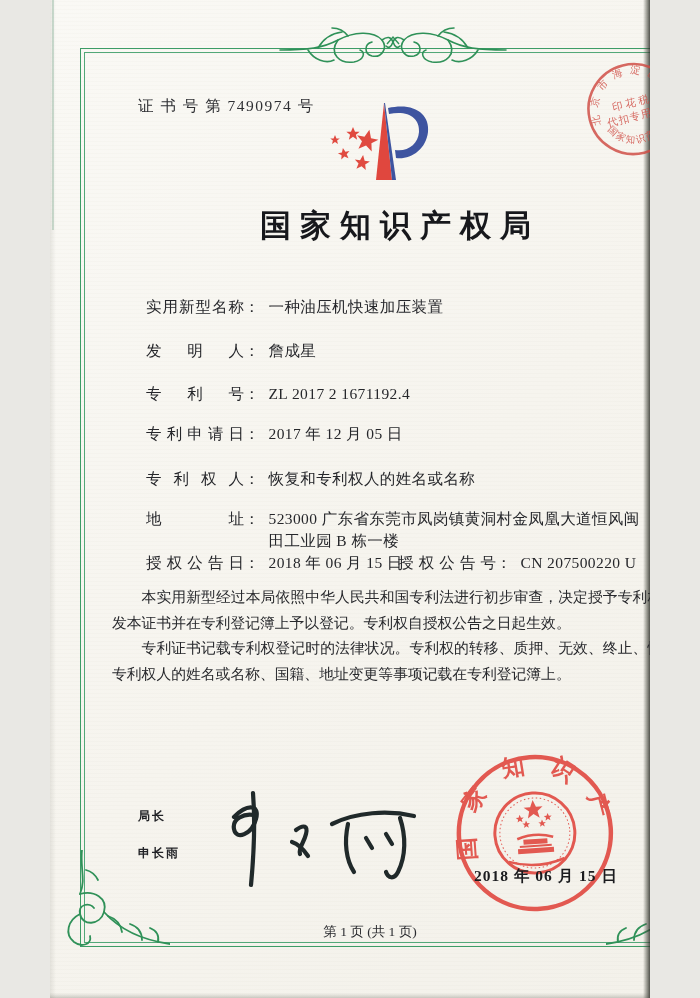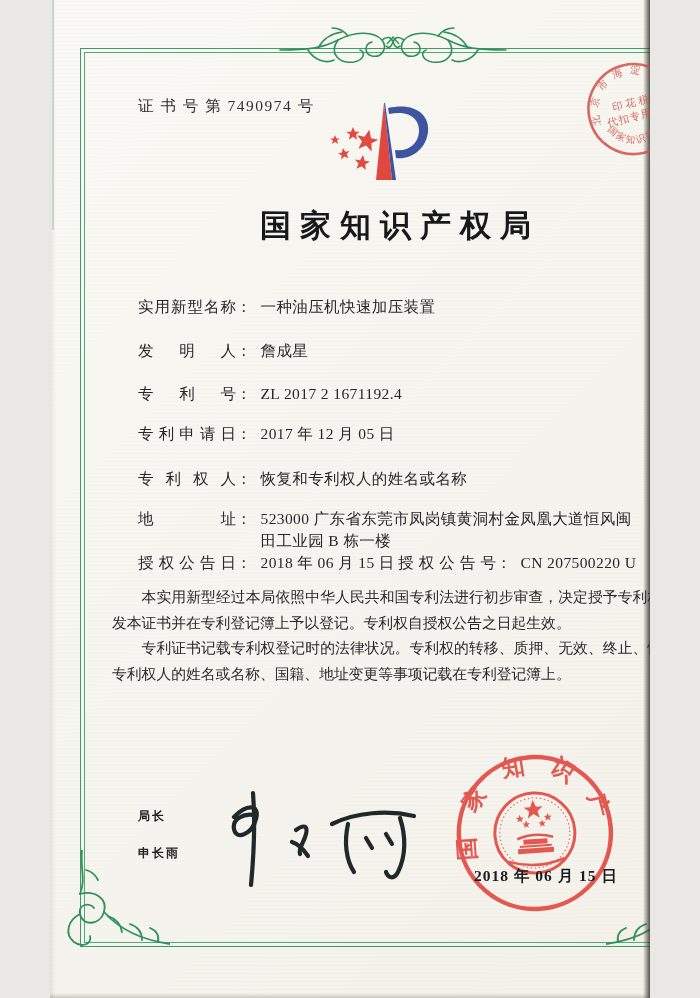--- a/index.html
+++ b/index.html
@@ -30,21 +30,21 @@
   .orn{position:absolute;pointer-events:none;}
   .orn svg{display:block;}
 
   
   .cert-no{position:absolute;left:88px;top:96px;font-size:15.5px;letter-spacing:1.5px;color:#2e2f33;}
   .logo{position:absolute;left:272px;top:100px;}
   .title{position:absolute;left:0;top:205px;width:700px;text-align:center;
     font-size:31px;font-weight:bold;letter-spacing:9px;color:#17181c;}
 
   
-  .frow{position:absolute;left:88px;font-size:15.5px;line-height:21px;white-space:nowrap;}
+  .frow{position:absolute;left:96px;font-size:15.5px;line-height:21px;white-space:nowrap;}
   .f-label{display:inline-block;width:98px;text-align:justify;text-align-last:justify;color:#26272b;vertical-align:top;}
   .f-colon{display:inline-block;margin-right:9px;vertical-align:top;}
   .f-value{display:inline-block;color:#26272b;vertical-align:top;letter-spacing:.4px;}
   .f-value.wrap{white-space:normal;width:385px;line-height:22px;}
   .r1{top:296px}.r2{top:340px}.r3{top:383px}.r4{top:423px}.r5{top:468px}.r6{top:508px}.r7{top:552px}
   .grant-no{left:348px;top:552px;}
 
   
   .body-text{position:absolute;left:62px;top:585px;width:580px;font-size:14.8px;line-height:25.5px;
     text-align:justify;color:#27282c;}
@@ -220,14 +220,15 @@
         <textPath href="#stamp-arc-top" startOffset="2">北京市海淀区地方税务局</textPath>
       </text>
       <text font-size="9.5" fill="#cf4a42" letter-spacing="1.5" font-family="Liberation Serif, serif">
         <textPath href="#stamp-arc-bottom" startOffset="2">国家知识产权局</textPath>
       </text>
       <text x="50" y="47" text-anchor="middle" font-size="10.5" letter-spacing="3" fill="#cf4a42" font-family="Liberation Serif, serif">印花税</text>
       <text x="50" y="61" text-anchor="middle" font-size="10.5" letter-spacing="1" fill="#cf4a42" font-family="Liberation Serif, serif">代扣专用章</text>
     </svg>
   </div>
 
+  <div class="footer">第 1 页 (共 1 页)</div>
 
 </div>
 
 </body></html>

